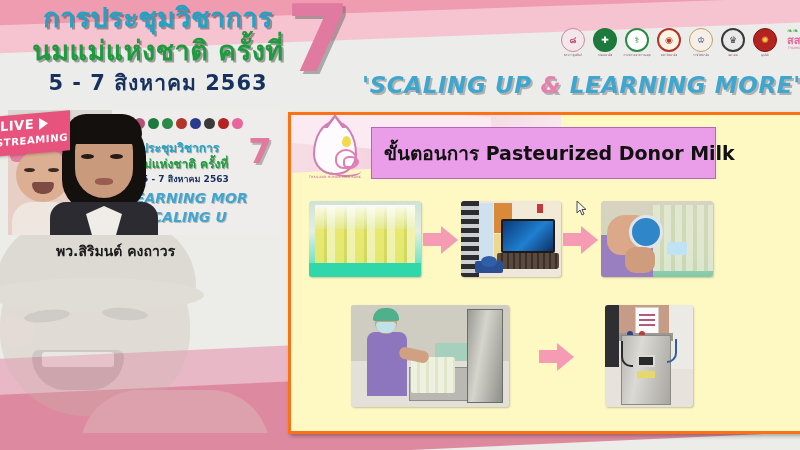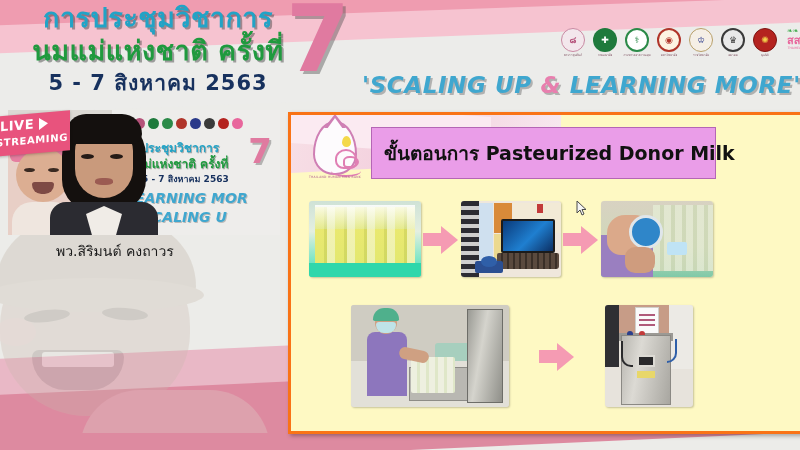--- a/index.html
+++ b/index.html
@@ -269,21 +269,21 @@
     margin-left: 2px;
   }
   .live-badge-bot {
     position: absolute; left: 12px; top: 21px;
     font-size: 10px; font-weight: bold; letter-spacing: .6px;
   }
 
   
   .speaker-name {
     position: absolute; left: 56px; top: 240px;
-    font-size: 14px; font-weight: normal; color: #191919;
+    font-size: 14px; font-weight: bold; color: #191919;
     white-space: nowrap;
   }
 
   
   .slide {
     position: absolute; left: 288px; top: 112px;
     width: 537px; height: 322px;
     background: #fef9c3;
     border: 3px solid #f97316;
     box-shadow: 2px 2px 4px rgba(0,0,0,.3);

